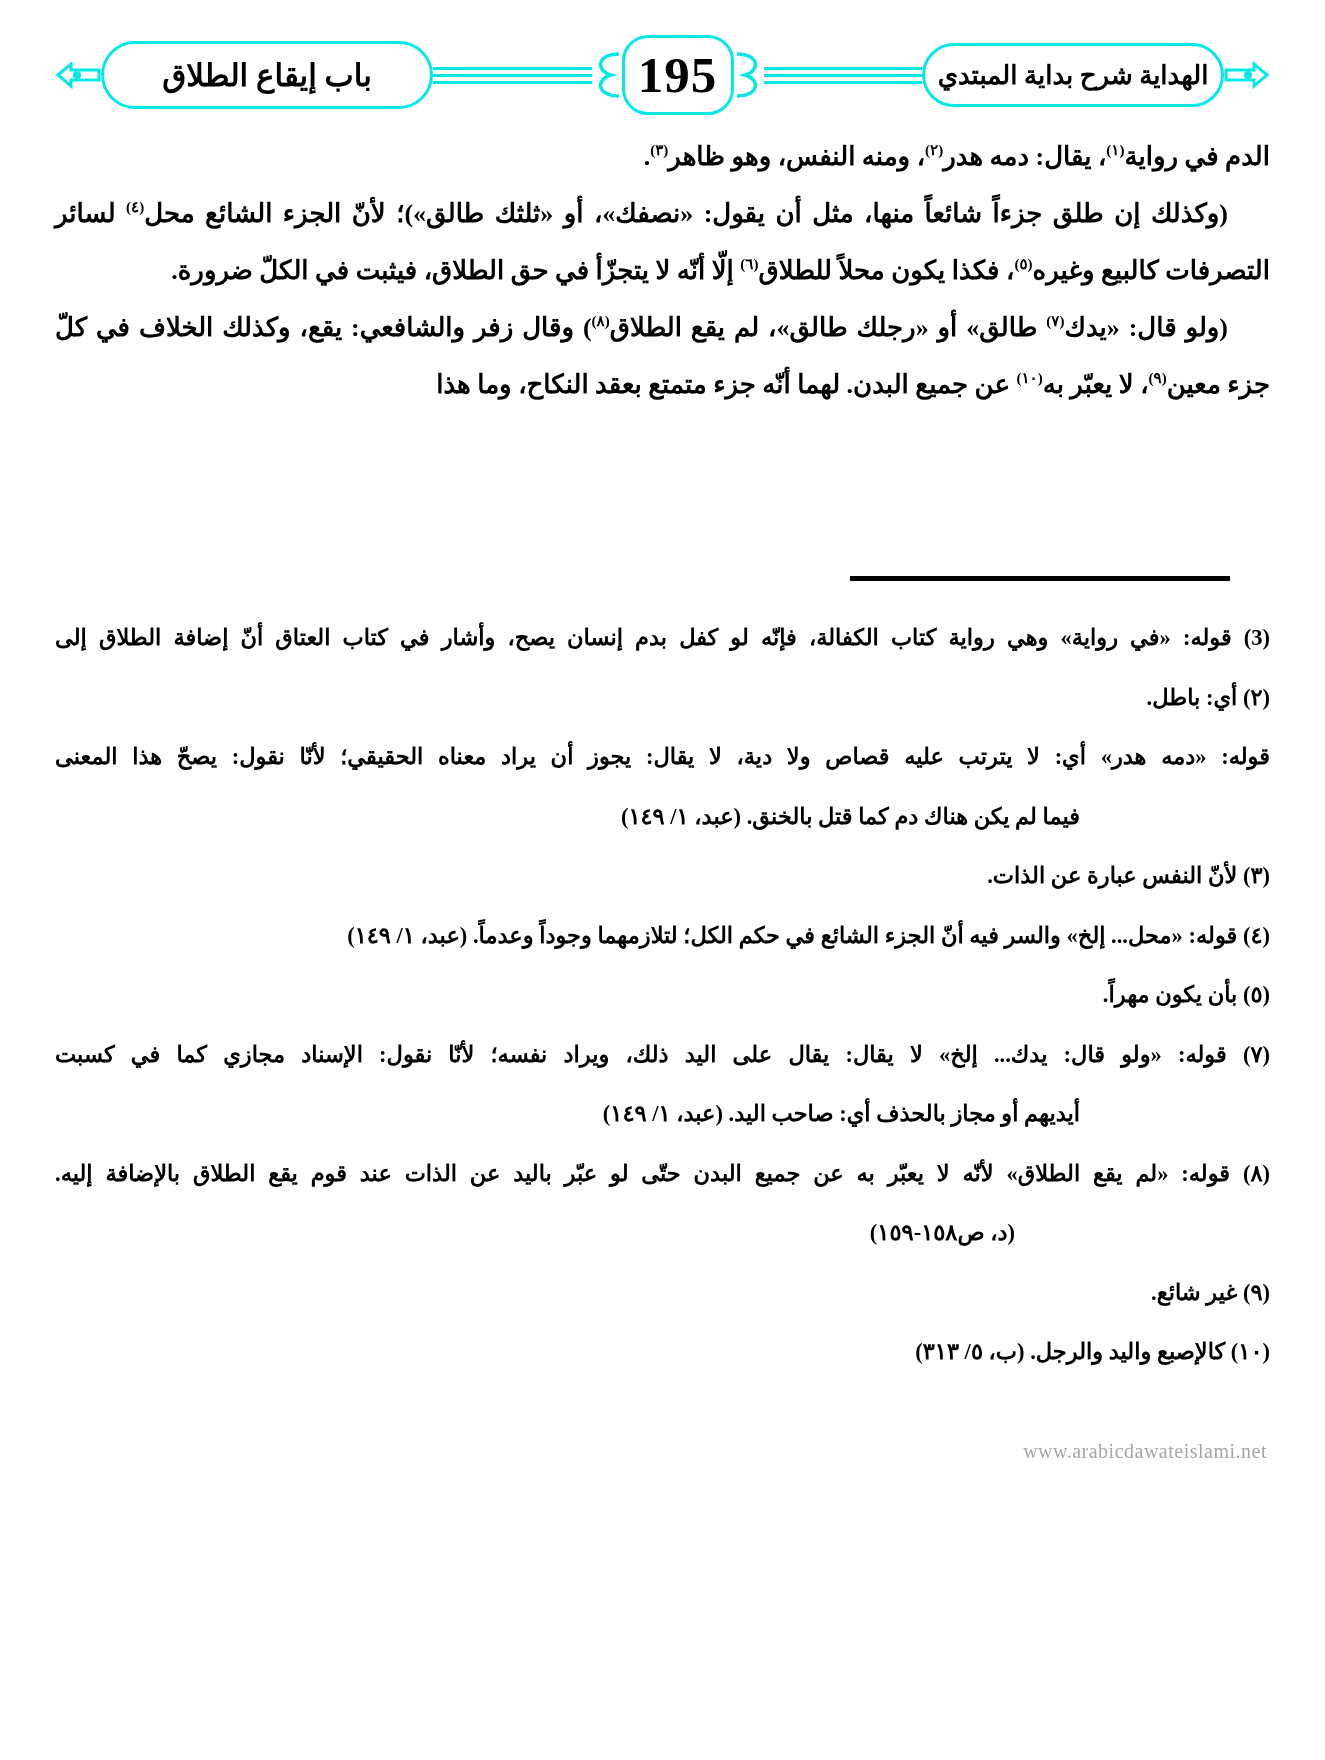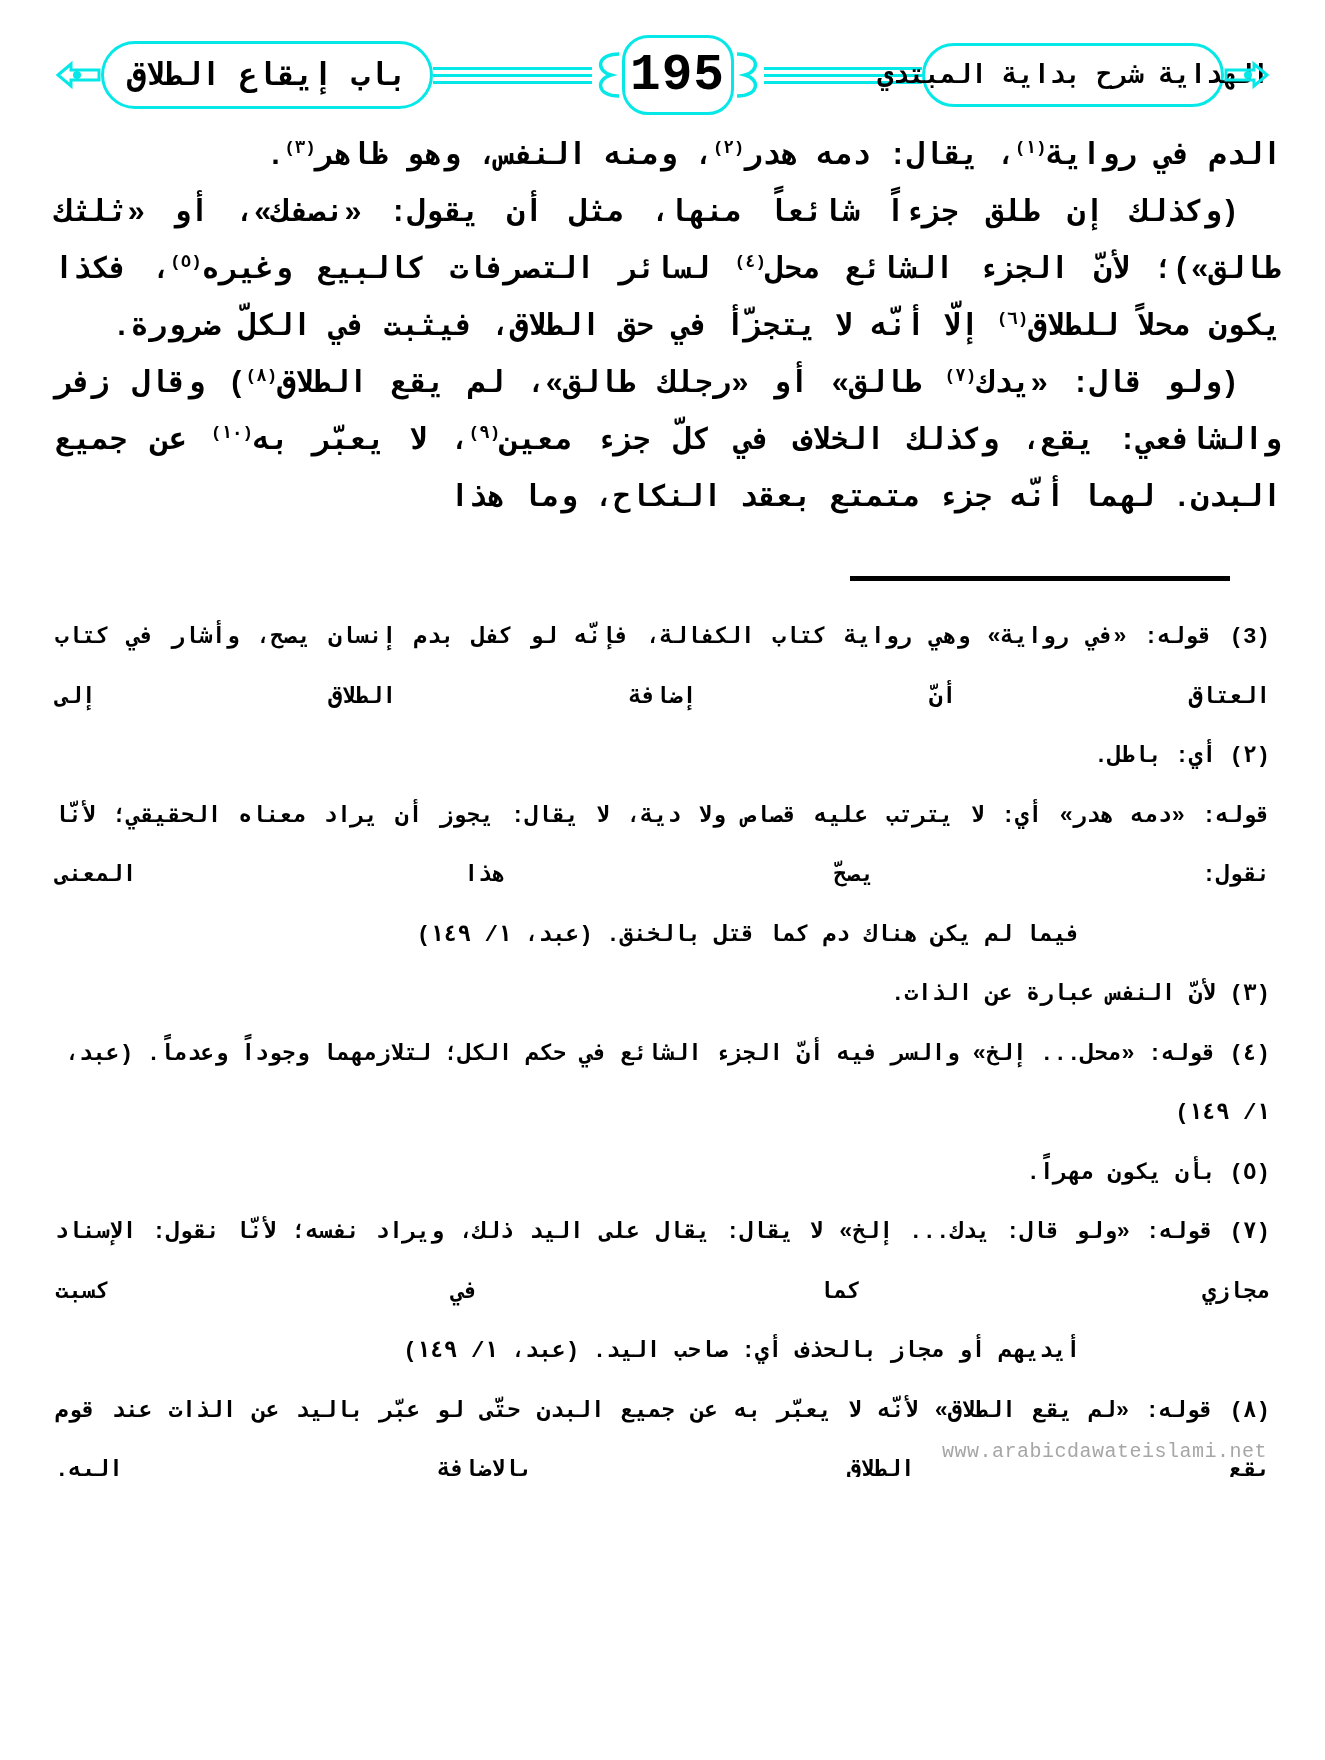--- a/index.html
+++ b/index.html
@@ -1,20 +1,20 @@
 <!DOCTYPE html>
 <html lang="ar"><head>
 <meta charset="utf-8">
 <style>
   html,body{margin:0;padding:0;background:#ffffff;}
   .page{
     position:relative;
     width:1325px;height:1477px;
     background:#ffffff;
-    font-family:Liberation Mono, monospace;
+    font-family:Liberation Serif, serif;
     color:#000;
     overflow:hidden;
   }
   
   .band{
     position:absolute;left:55px;right:55px;
     display:flex;align-items:center;gap:0;
   }
   .band-header{top:32px;height:86px;}
   .band-footer{top:1648px;height:96px;}
@@ -42,23 +42,23 @@
     font-size:51px;font-weight:bold;letter-spacing:1px;}
   .title-capsule{width:302px;height:64px;border-radius:34px;
     color:#000000;font-size:26px;font-weight:bold;white-space:nowrap;text-align:right;}
   .octagon-wrap{position:relative;width:122px;height:112px;flex:0 0 auto;
     display:flex;align-items:center;justify-content:center;}
   .octagon-wrap svg{position:absolute;inset:0;}
   .octagon-num{position:relative;font-size:33px;font-weight:bold;}
   .finial,.bracket{flex:0 0 auto;display:flex;align-items:center;}
   
   .body-text{
-    position:absolute;top:128px;left:55px;right:44px;height:356px;
+    position:absolute;top:128px;left:55px;right:55px;height:356px;
     direction:rtl;text-align:justify;
-    font-size:30px;font-weight:bold;line-height:57px;
+    font-size:26px;font-weight:bold;line-height:57px;
   }
   .body-text p{margin:0;}
   .body-text p.indented{text-indent:42px;}
   .cyan{color:#000000;}
   .sup{font-size:.58em;vertical-align:super;line-height:0;}
   
   .fn-sep{
     position:absolute;top:576px;right:95px;
     width:380px;height:5px;background:#000;
   }

